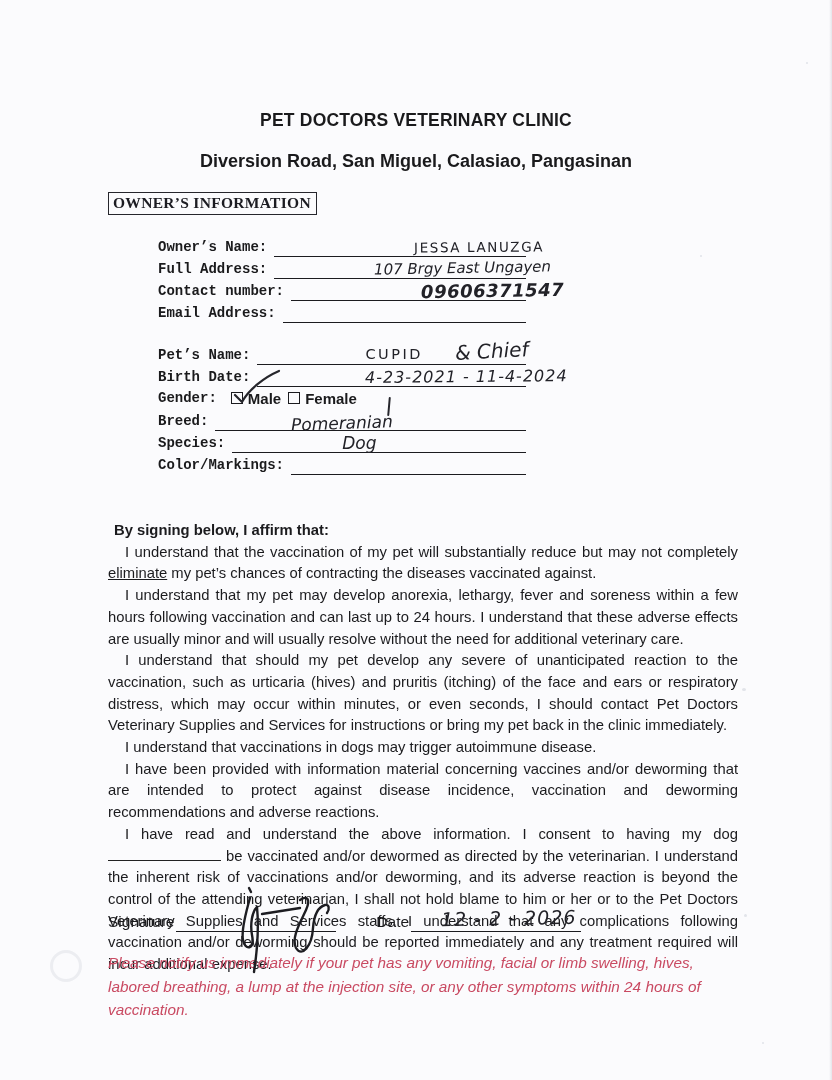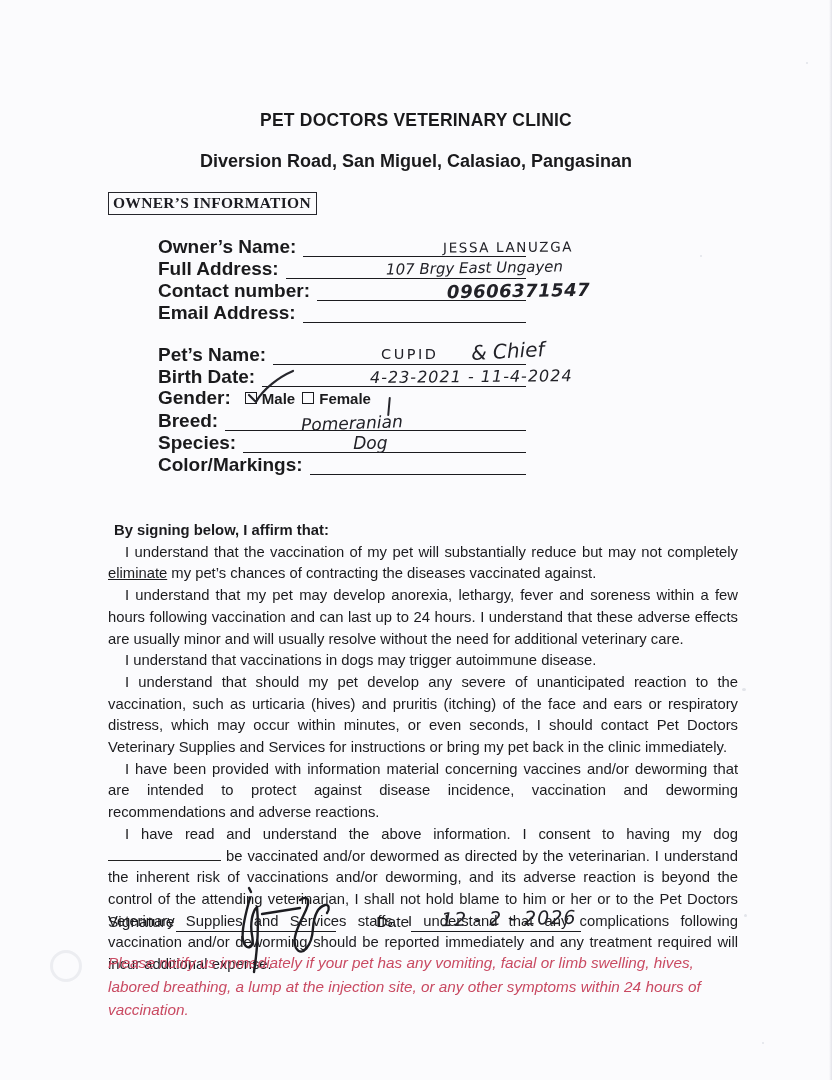--- a/index.html
+++ b/index.html
@@ -22,21 +22,21 @@
     letter-spacing:.3px;color:#1c1c22;background:transparent;
   }
   .sec-owner{position:absolute;left:108px;top:192px;}
   .sec-pet{position:absolute;left:108px;top:328px;}
 
   
   .fields{position:absolute;left:158px;width:368px;}
   .owner-fields{top:235px;}
   .pet-fields{top:343px;}
   .frow{position:relative;display:flex;align-items:flex-end;height:22px;}
-  .flabel{font-weight:bold;font-size:19px;white-space:nowrap;padding-right:7px;line-height:20px;}
+  .flabel{font-weight:bold;font-size:14px;white-space:nowrap;padding-right:7px;line-height:20px;font-family:Liberation Mono, monospace;}
   .fline{flex:1;border-bottom:1.6px solid #1b1b1f;position:relative;height:20px;}
   .hw{
     position:absolute;bottom:0;font-style:italic;color:#222228;white-space:nowrap;
     font-family:"DejaVu Sans",sans-serif;
   }
   .hw-owner-name{left:140px;bottom:1px;font-size:13.5px;letter-spacing:1.6px;font-style:normal;transform:rotate(-.5deg);}
   .hw-address{left:100px;bottom:1px;font-size:15px;transform:rotate(-1deg);}
   .hw-contact{left:130px;bottom:-1px;font-size:18px;font-weight:600;letter-spacing:.5px;transform:rotate(-1deg);}
   .hw-pet-name{left:108px;bottom:2px;font-size:14.5px;letter-spacing:2.5px;font-style:normal;}
   .hw-pet-name2{left:198px;bottom:1px;font-size:20px;transform:rotate(-3deg);}
@@ -165,22 +165,22 @@
       <span class="fline"></span>
     </div>
   </div>
 
   <div class="stray-stroke"></div>
 
   <div class="aff">
     <p class="intro">By signing below, I affirm that:</p>
     <p><span>I understand that the vaccination of my pet will substantially reduce but may not completely </span><span class="und">eliminate</span><span> my pet’s chances of contracting the diseases vaccinated against.</span></p>
     <p>I understand that my pet may develop anorexia, lethargy, fever and soreness within a few hours following vaccination and can last up to 24 hours. I understand that these adverse effects are usually minor and will usually resolve without the need for additional veterinary care.</p>
+    <p>I understand that should my pet develop any severe of unanticipated reaction to the vaccination, such as urticaria (hives) and pruritis (itching) of the face and ears or respiratory distress, which may occur within minutes, or even seconds, I should contact Pet Doctors Veterinary Supplies and Services for instructions or bring my pet back in the clinic immediately.</p>
     <p>I understand that vaccinations in dogs may trigger autoimmune disease.</p>
-    <p>I understand that should my pet develop any severe of unanticipated reaction to the vaccination, such as urticaria (hives) and pruritis (itching) of the face and ears or respiratory distress, which may occur within minutes, or even seconds, I should contact Pet Doctors Veterinary Supplies and Services for instructions or bring my pet back in the clinic immediately.</p>
     <p>I have been provided with information material concerning vaccines and/or deworming that are intended to protect against disease incidence, vaccination and deworming recommendations and adverse reactions.</p>
     <p><span>I have read and understand the above information. I consent to having my dog </span><span class="blankline"></span><span> be vaccinated and/or dewormed as directed by the veterinarian. I understand the inherent risk of vaccinations and/or deworming, and its adverse reaction is beyond the control of the attending veterinarian, I shall not hold blame to him or her or to the Pet Doctors Veterinary Supplies and Services staffs. I understand that any complications following vaccination and/or deworming should be reported immediately and any treatment required will incur additional expense.</span></p>
   </div>
 
   <div class="sigrow">
     <span class="siglabel">Signature</span>
     <span class="sigline"></span>
     <span class="datelabel">Date</span>
     <span class="dateline">
       <span class="hw hw-date">12 - 2 - 2026</span>

